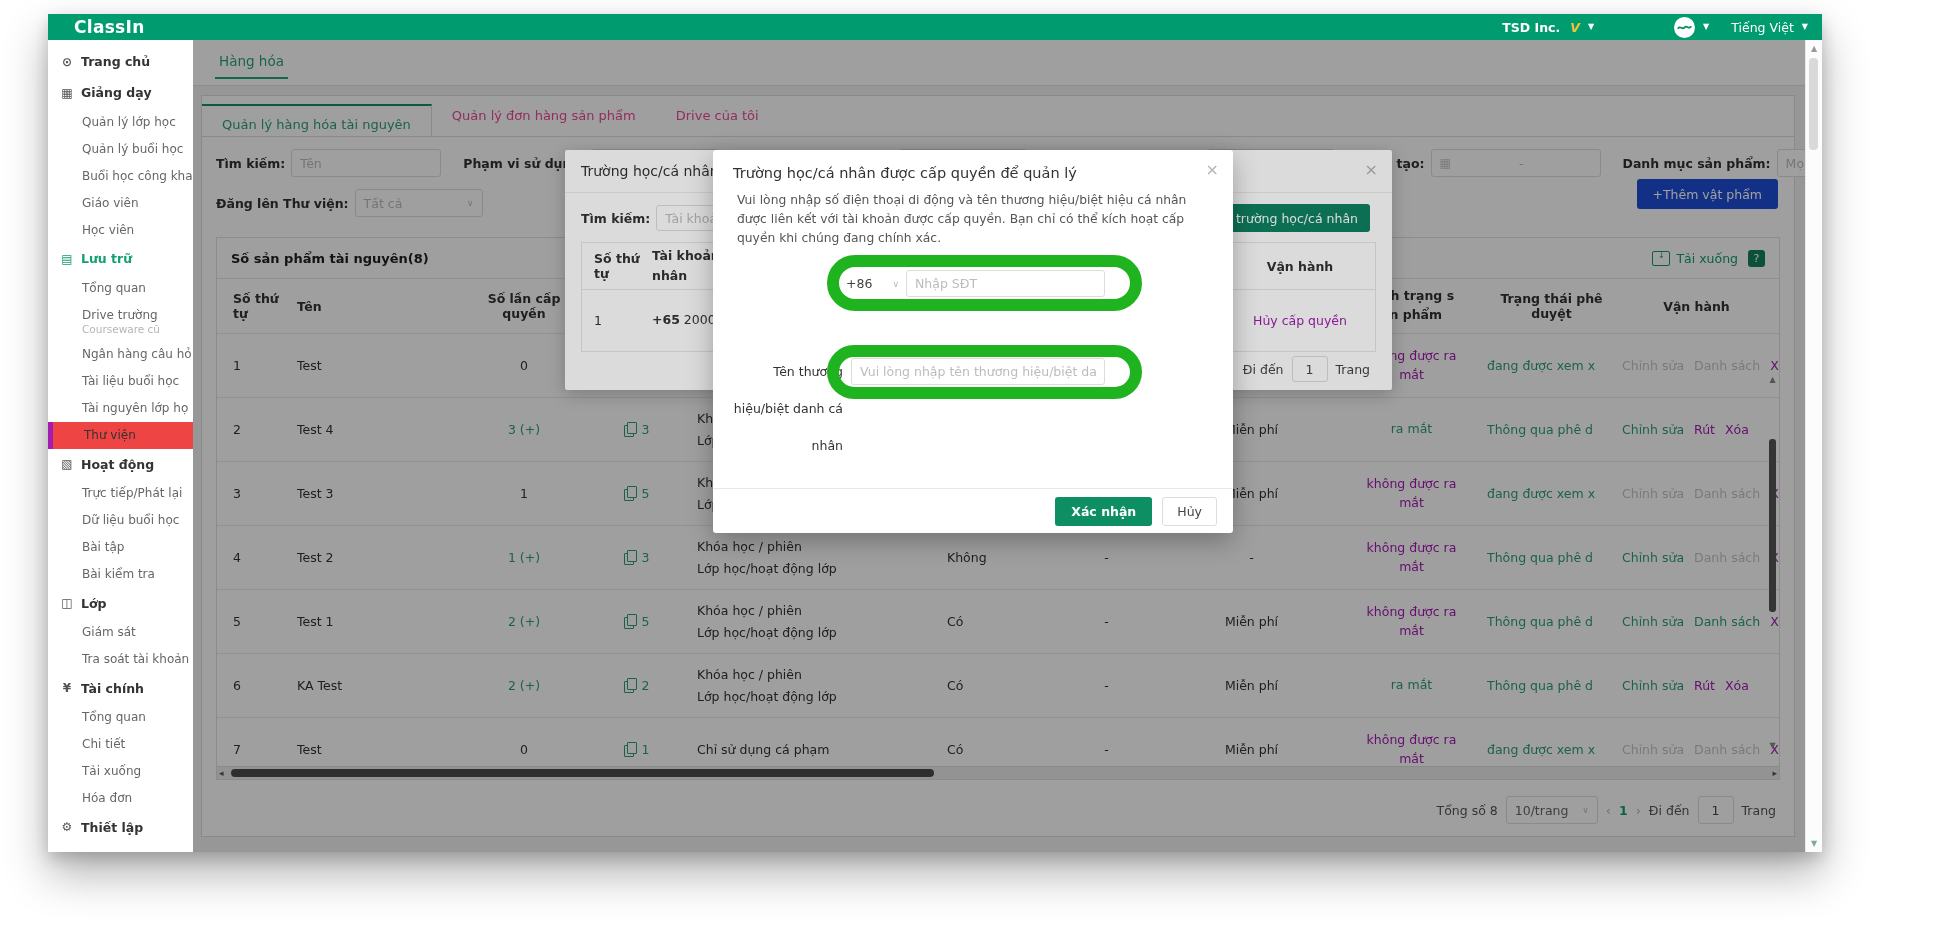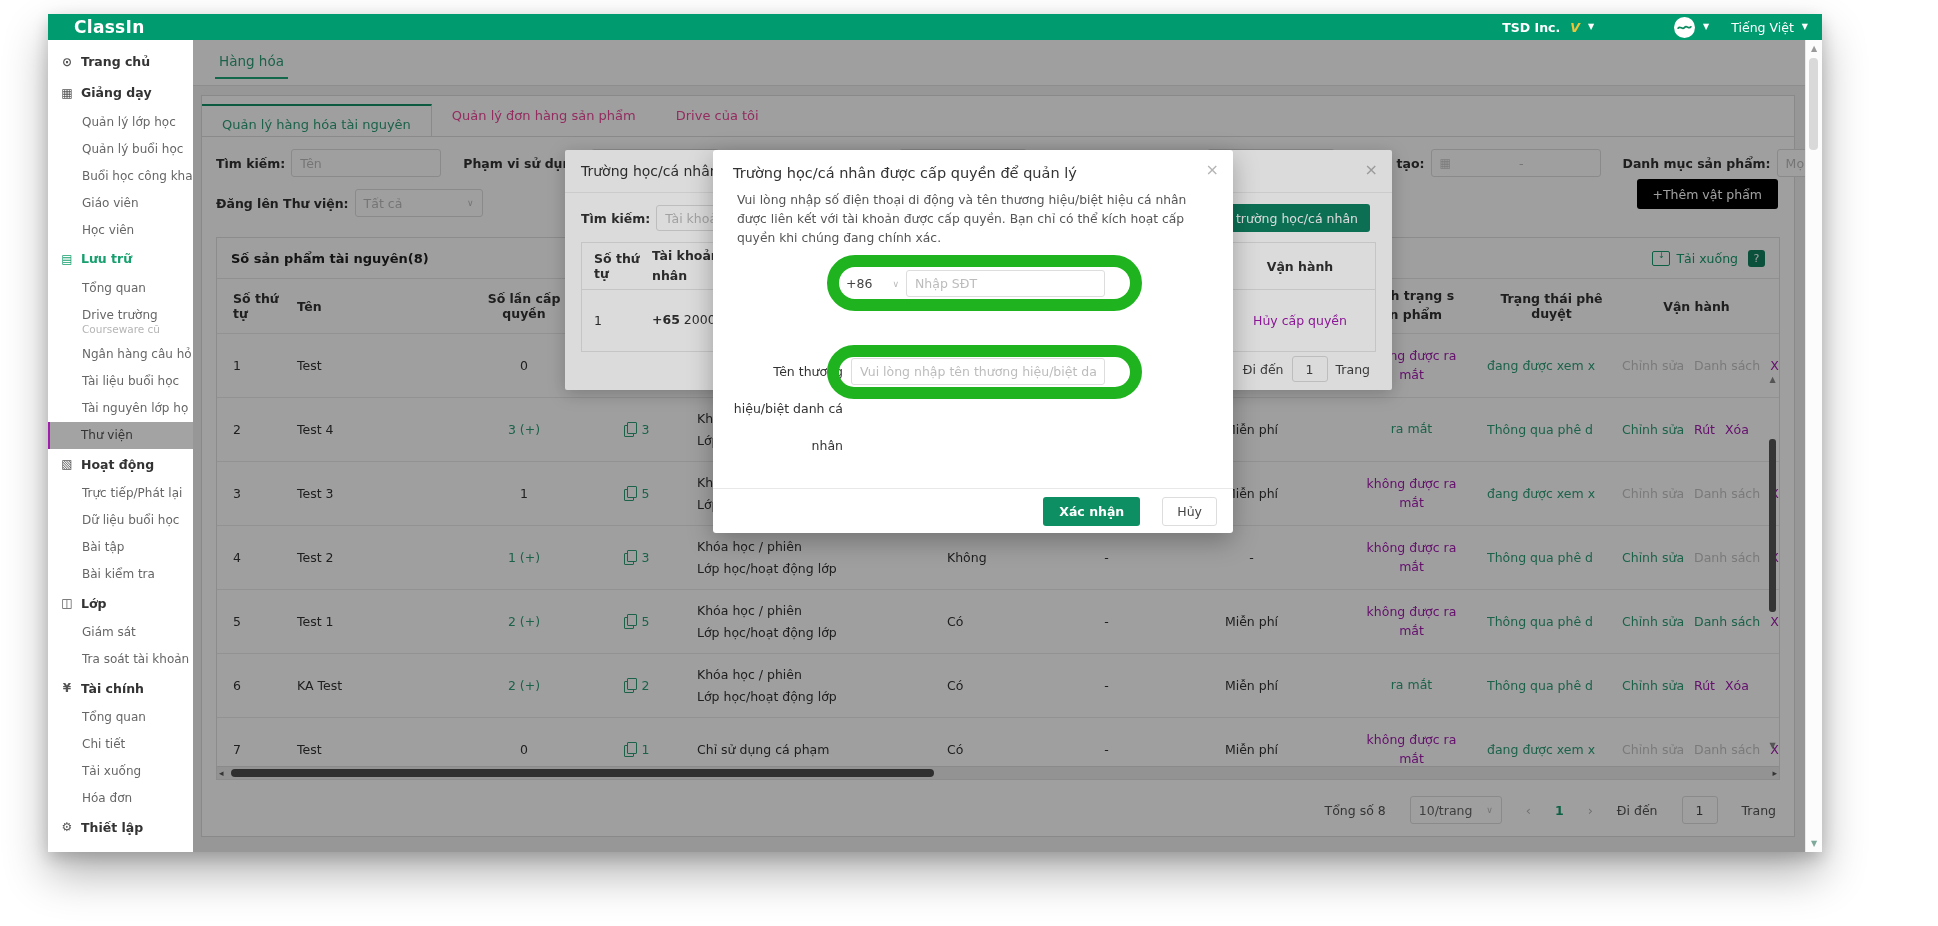--- a/index.html
+++ b/index.html
@@ -18,40 +18,40 @@
   .avatar{width:21px;height:21px;border-radius:50%;background:#fff;display:flex;align-items:center;justify-content:center;}
   .tb-lang{margin-left:14px;}
   
   .appbody{display:flex;height:812px;}
   .sidebar{width:145px;background:#fff;overflow:hidden;padding-top:6px;flex:none;}
   .sgroup{display:flex;align-items:center;gap:7px;padding:8px 6px 8px 12px;font-size:12.5px;font-weight:700;color:#333;}
   .sgroup .ic{font-size:12px;color:#555;width:14px;text-align:center;}
   .sgroup.grn{color:#17a06e;}
   .sgroup.grn .ic{color:#17a06e;}
   .sitem{padding:6.5px 4px 6.5px 34px;font-size:12px;color:#666;white-space:nowrap;overflow:hidden;}
-  .sitem.sel{background:#a3a3a3;border-left:2px solid #a21caf;padding-left:31px;color:#333;}
+  .sitem.sel{background:#ef4444;border-left:5px solid #a21caf;padding-left:31px;color:#333;}
   .sub2{font-size:10.5px;color:#b5b5b5;line-height:1;margin-top:2px;}
   
   .content{flex:1;position:relative;background:#f2f2f2;overflow:hidden;}
   .page-head{height:45px;background:#fff;border-bottom:1px solid #e3e3e3;}
   .page-title{display:inline-block;margin-left:22px;padding:13px 4px 8px;border-bottom:2px solid #1ca879;color:#2e9e77;font-size:13.5px;}
   .card{position:absolute;left:8px;right:10px;top:55px;height:740px;background:#fff;border:1px solid #dcdcdc;}
   .tabs{height:40px;border-bottom:1px solid #ddd;display:flex;}
   .tab{line-height:40px;padding:0 20px;font-size:13px;color:#ec4899;}
   .tab.active{color:#2e9e77;border-top:2px solid #149267;border-right:1px solid #ddd;line-height:37px;margin-top:8px;}
   .filters{position:relative;padding:12px 14px 6px;}
   .frow{display:flex;align-items:center;gap:22px;margin-bottom:12px;}
   .fitem{display:flex;align-items:center;gap:6px;font-size:12.5px;color:#333;font-weight:600;white-space:nowrap;}
   .fbox{height:28px;border:1px solid #ddd;border-radius:3px;display:flex;align-items:center;padding:0 8px;
         color:#bcbcbc;font-weight:400;font-size:12.5px;background:#fff;box-sizing:border-box;overflow:hidden;white-space:nowrap;}
   .fbox .crt{margin-left:auto;color:#b9b9b9;font-size:9px;padding-left:6px;}
   input.fin{height:28px;border:1px solid #ddd;border-radius:3px;padding:0 8px;font:12.5px "DejaVu Sans","Liberation Sans",sans-serif;
         color:#444;box-sizing:border-box;outline:none;background:#fff;}
   input::placeholder{color:#bcbcbc;}
-  .add-btn{position:absolute;right:16px;top:42px;height:30px;padding:0 16px;background:#000000;color:#fff;
+  .add-btn{position:absolute;right:16px;top:42px;height:30px;padding:0 16px;background:#1d4ed8;color:#fff;
         font-size:12.5px;border-radius:3px;display:flex;align-items:center;}
   
   .twrap{margin:2px 14px 0;border:1px solid #e0e0e0;position:relative;}
   .thead-bar{height:40px;display:flex;align-items:center;justify-content:space-between;padding:0 14px;border-bottom:1px solid #e7e7e7;}
   .sec-title{font-weight:700;font-size:13px;color:#222;}
   .tb-tools{display:flex;align-items:center;gap:10px;}
   .dl{display:flex;gap:6px;color:#169a6e;font-size:12.5px;align-items:center;}
   .dli{width:16px;height:13px;border:1.5px solid #169a6e;border-radius:2px;position:relative;display:inline-block;}
   .dli::after{content:"↓";position:absolute;left:0;right:0;top:-1px;text-align:center;font-size:8px;color:#169a6e;}
   .help{width:17px;height:17px;background:#12825f;color:#fff;border-radius:3px;font-size:11px;display:flex;align-items:center;justify-content:center;}
@@ -83,21 +83,21 @@
   .s9s{display:inline-block;max-width:92px;word-break:break-all;text-align:center;line-height:1.5;}
   .cp{position:relative;width:13px;height:15px;display:inline-block;}
   .cp::after{content:"";position:absolute;right:0;top:0;width:8px;height:10px;border:1.3px solid #2e9e77;border-radius:1px;background:#fff;}
   .cp::before{content:"";position:absolute;left:0;bottom:0;width:8px;height:10px;border:1.3px solid #2e9e77;border-radius:1px;}
   .hscroll{height:12px;background:#ececec;position:relative;border-top:1px solid #ddd;}
   .hthumb{position:absolute;left:14px;top:2px;height:8px;width:45%;background:#4c4c4c;border-radius:4px;}
   .harrow{position:absolute;top:0;font-size:9px;color:#555;line-height:12px;}
   .ivscroll{position:absolute;right:1px;top:96px;bottom:16px;width:11px;}
   .ivthumb{position:absolute;top:64px;height:46%;left:2px;width:7px;background:#565656;border-radius:3px;}
   .ivarrow{position:absolute;left:0;right:0;text-align:center;font-size:8px;color:#888;}
-  .pagerow{position:absolute;right:18px;bottom:12px;display:flex;align-items:center;gap:24px;font-size:12.5px;color:#555;}
+  .pagerow{position:absolute;right:18px;bottom:12px;display:flex;align-items:center;gap:8px;font-size:12.5px;color:#555;}
   .ppbox{width:92px;height:28px;border:1px solid #ddd;border-radius:3px;display:flex;align-items:center;padding:0 8px;color:#666;box-sizing:border-box;}
   .pg-arrow{color:#b5b5b5;font-size:13px;}
   .pg-num{color:#159a6c;font-weight:700;}
   .goto-box{width:36px;height:28px;border:1px solid #ddd;border-radius:3px;display:flex;align-items:center;justify-content:center;color:#444;box-sizing:border-box;}
   
   .dim1{position:absolute;inset:0;background:rgba(0,0,0,.27);z-index:5;}
   .dim2{position:absolute;inset:0;background:rgba(0,0,0,.14);z-index:7;}
   .mback{position:absolute;left:372px;top:110px;width:827px;height:240px;background:#fff;border-radius:2px;z-index:6;box-shadow:0 4px 18px rgba(0,0,0,.22);}
   .mb-title{height:42px;line-height:42px;padding:0 16px;font-size:14px;color:#333;border-bottom:1px solid #ededed;white-space:nowrap;overflow:hidden;}
   .mclose{position:absolute;right:14px;top:12px;color:#b5b5b5;font-size:16px;line-height:1;}
@@ -118,21 +118,21 @@
   .mf-desc{padding:6px 26px 0 24px;font-size:12.3px;color:#555;line-height:1.55;}
   .mf-lab{position:absolute;left:10px;width:120px;text-align:right;line-height:37px;font-size:12.5px;color:#333;}
   .mf-lab1{top:116px;}
   .mf-lab2{top:203px;}
   .mf-cc{position:absolute;left:138px;top:120px;width:48px;height:27px;display:flex;align-items:center;justify-content:flex-end;gap:20px;font-size:12.5px;color:#444;}
   .mf-cc .crt{color:#b9b9b9;font-size:9px;}
   .mf-in{position:absolute;height:27px;border:1px solid #ddd;border-radius:3px;box-sizing:border-box;
          font:12.5px "DejaVu Sans","Liberation Sans",sans-serif;padding:0 8px;outline:none;color:#444;}
   .mf-in1{left:193px;top:120px;width:199px;}
   .mf-in2{left:138px;top:208px;width:254px;}
-  .mf-footer{position:absolute;left:0;right:0;bottom:0;height:44px;border-top:1px solid #e8e8e8;display:flex;align-items:center;justify-content:flex-end;gap:22px;padding:0 16px;}
+  .mf-footer{position:absolute;left:0;right:0;bottom:0;height:44px;border-top:1px solid #e8e8e8;display:flex;align-items:center;justify-content:flex-end;gap:10px;padding:0 16px;}
   .btn-ok{background:#0e8f63;color:#fff;height:29px;padding:0 16px;border-radius:3px;font-size:12.5px;font-weight:600;display:flex;align-items:center;}
   .btn-cancel{border:1px solid #ddd;height:27px;padding:0 14px;border-radius:3px;color:#444;font-size:12.5px;display:flex;align-items:center;background:#fff;}
   .ring{position:absolute;z-index:9;border:12px solid #1fb41f;border-radius:60px;box-sizing:border-box;}
   .ring1{left:634px;top:215px;width:315px;height:56px;}
   .ring2{left:634px;top:305px;width:315px;height:54px;}
   
   .scrollcol{width:16px;background:#fcfcfc;border-left:1px solid #e9e9e9;position:relative;flex:none;}
   .sc-up{position:absolute;top:4px;left:0;right:0;text-align:center;font-size:8px;color:#999;}
   .sc-dn{position:absolute;bottom:4px;left:0;right:0;text-align:center;font-size:8px;color:#7fa99a;}
   .sc-thumb{position:absolute;top:18px;left:3px;width:9px;height:92px;background:#d9d9d9;border-radius:4px;}

